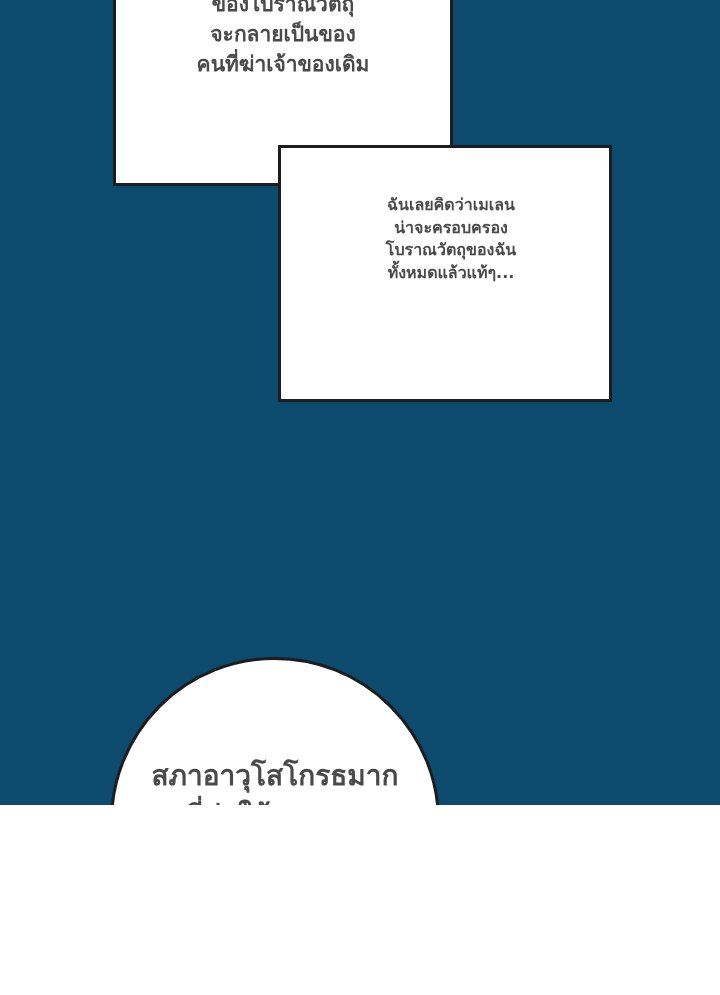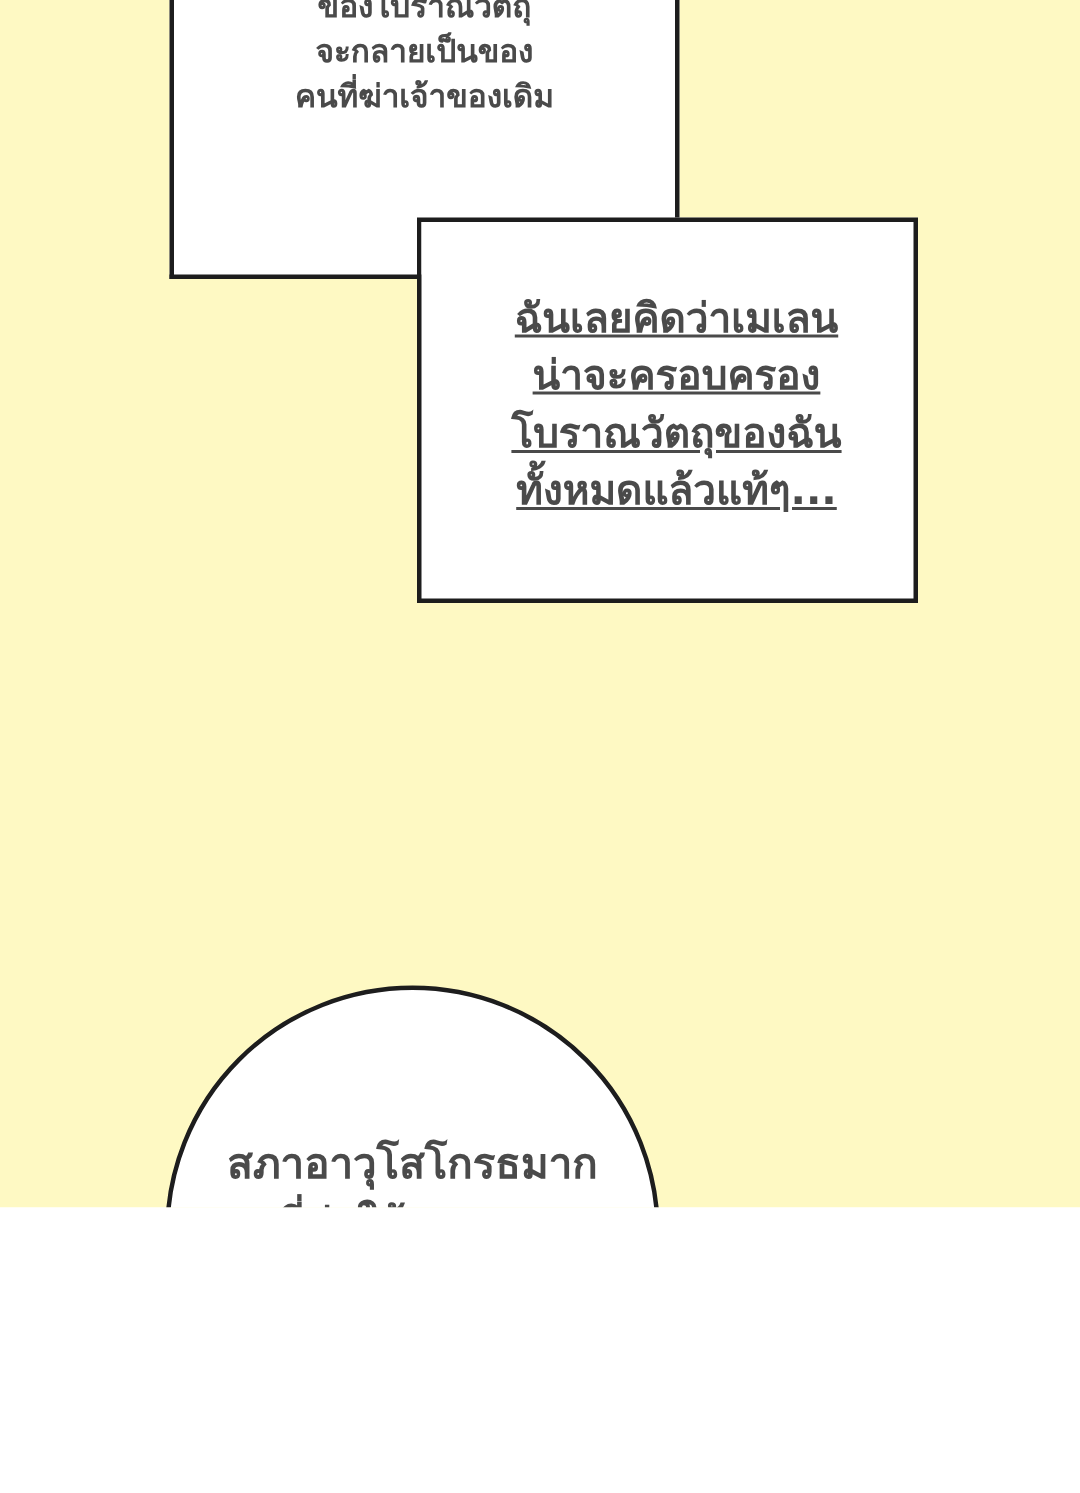--- a/index.html
+++ b/index.html
@@ -7,21 +7,21 @@
     padding: 0;
     background: #ffffff;
   }
   body {
     font-family: "DejaVu Sans", sans-serif;
   }
   #page {
     position: relative;
     width: 720px;
     height: 805px;
-    background: #fef9c3;
+    background: #0c4a6e;
     overflow: hidden;
   }
 
   
   .rect-balloon {
     position: absolute;
     background: #ffffff;
     border: 3px solid #1d1d1d;
     box-sizing: border-box;
   }
@@ -55,22 +55,21 @@
     left: 278px;
     top: 145px;
     width: 334px;
     height: 257px;
   }
   #balloon-two .balloon-text {
     position: absolute;
     left: 12px;
     right: 0;
     top: 46px;
-    font-size: 27px;
-    text-decoration: underline;
+    font-size: 16px;
   }
 
   
   .merge-patch {
     position: absolute;
     background: #ffffff;
   }
   #patch-a { left: 281px; top: 148px; width: 169px; height: 35px; }
 
   

